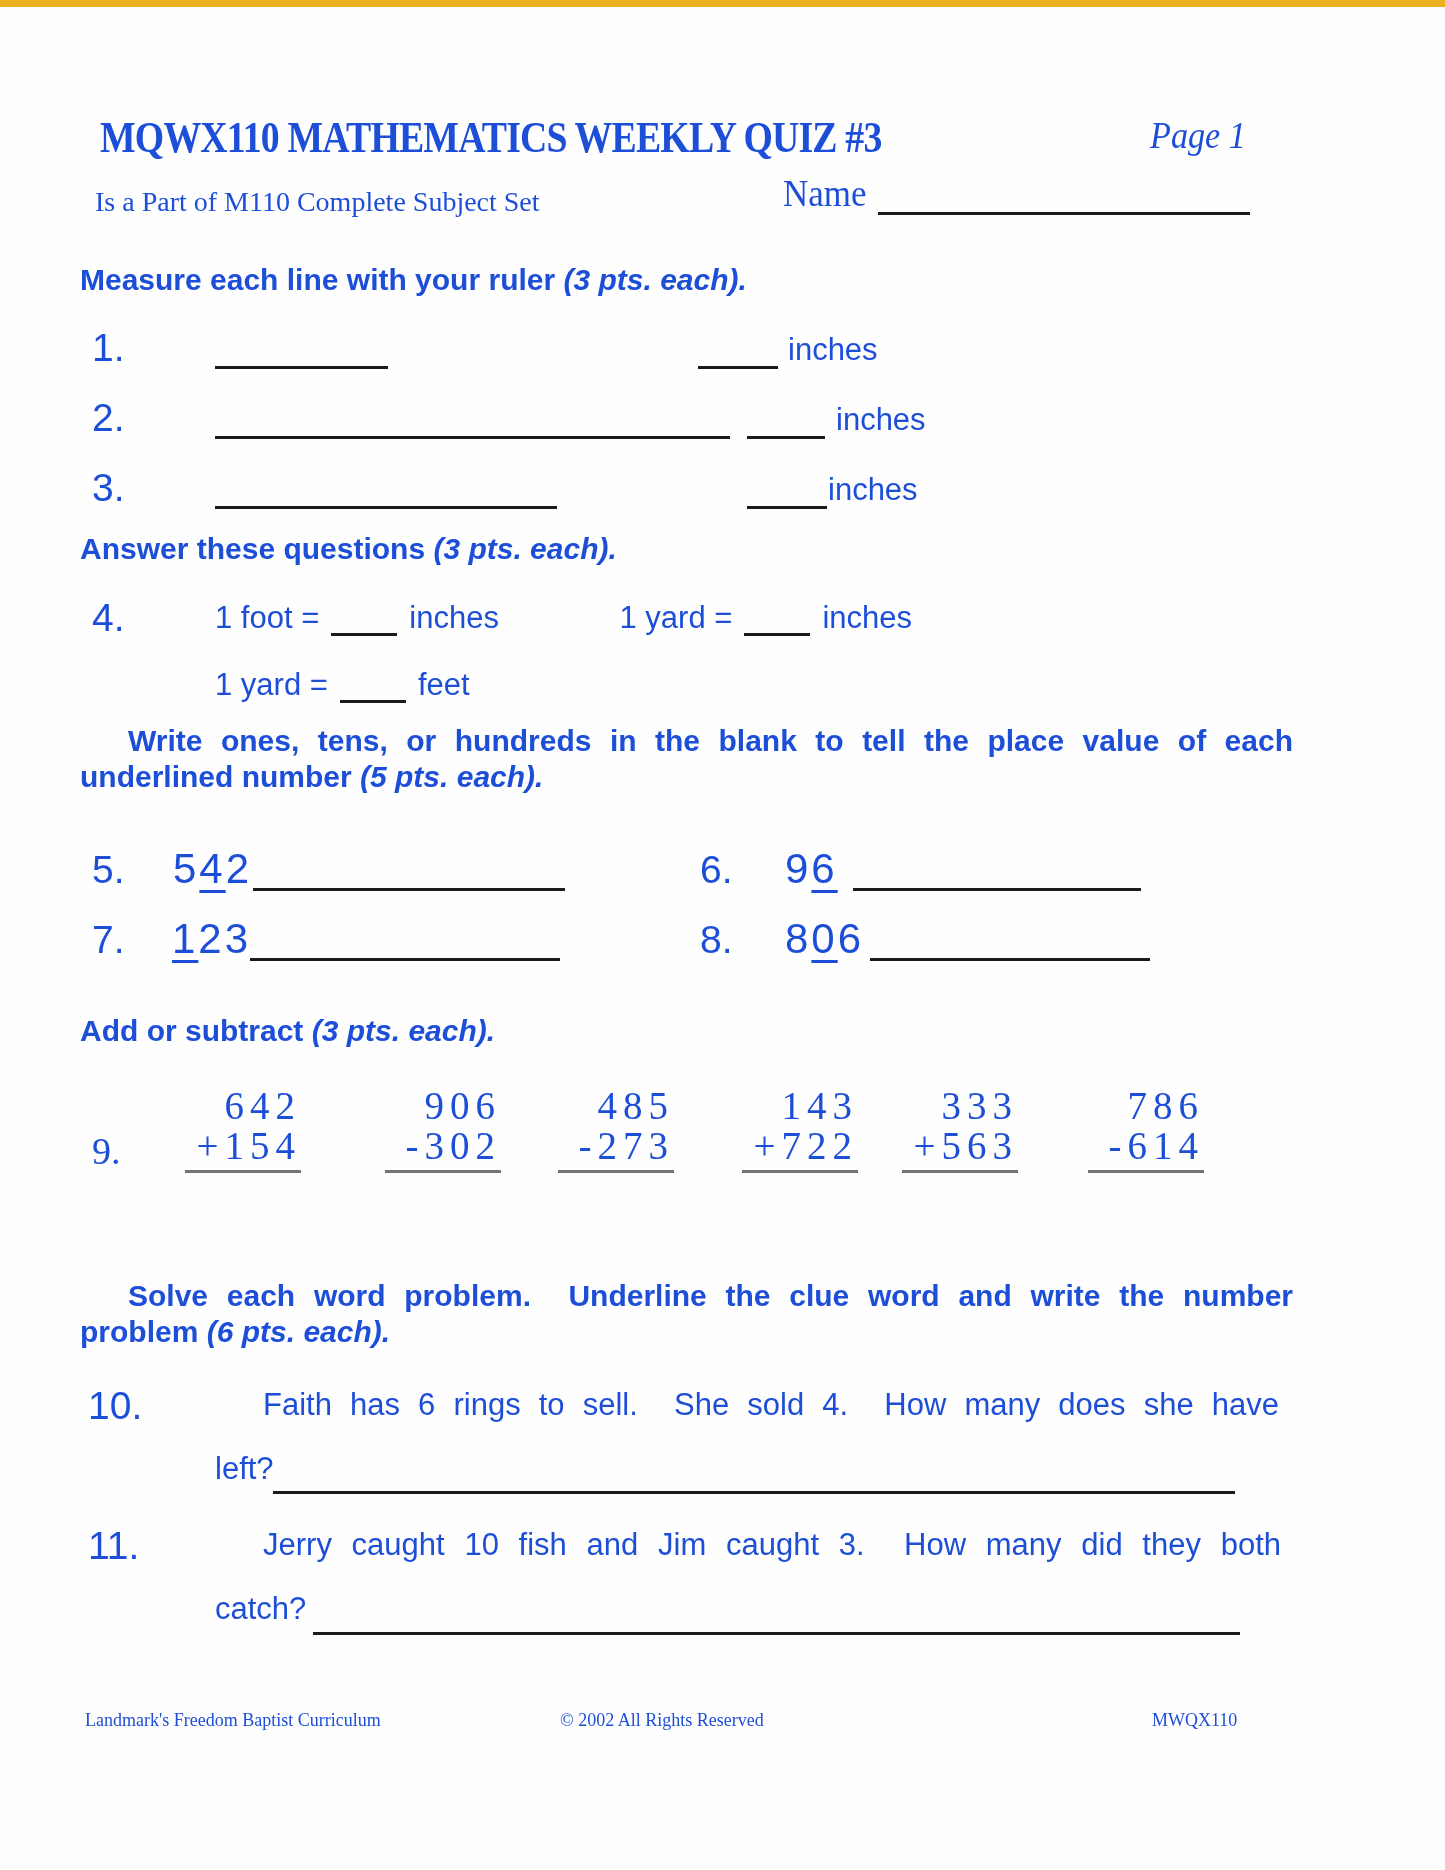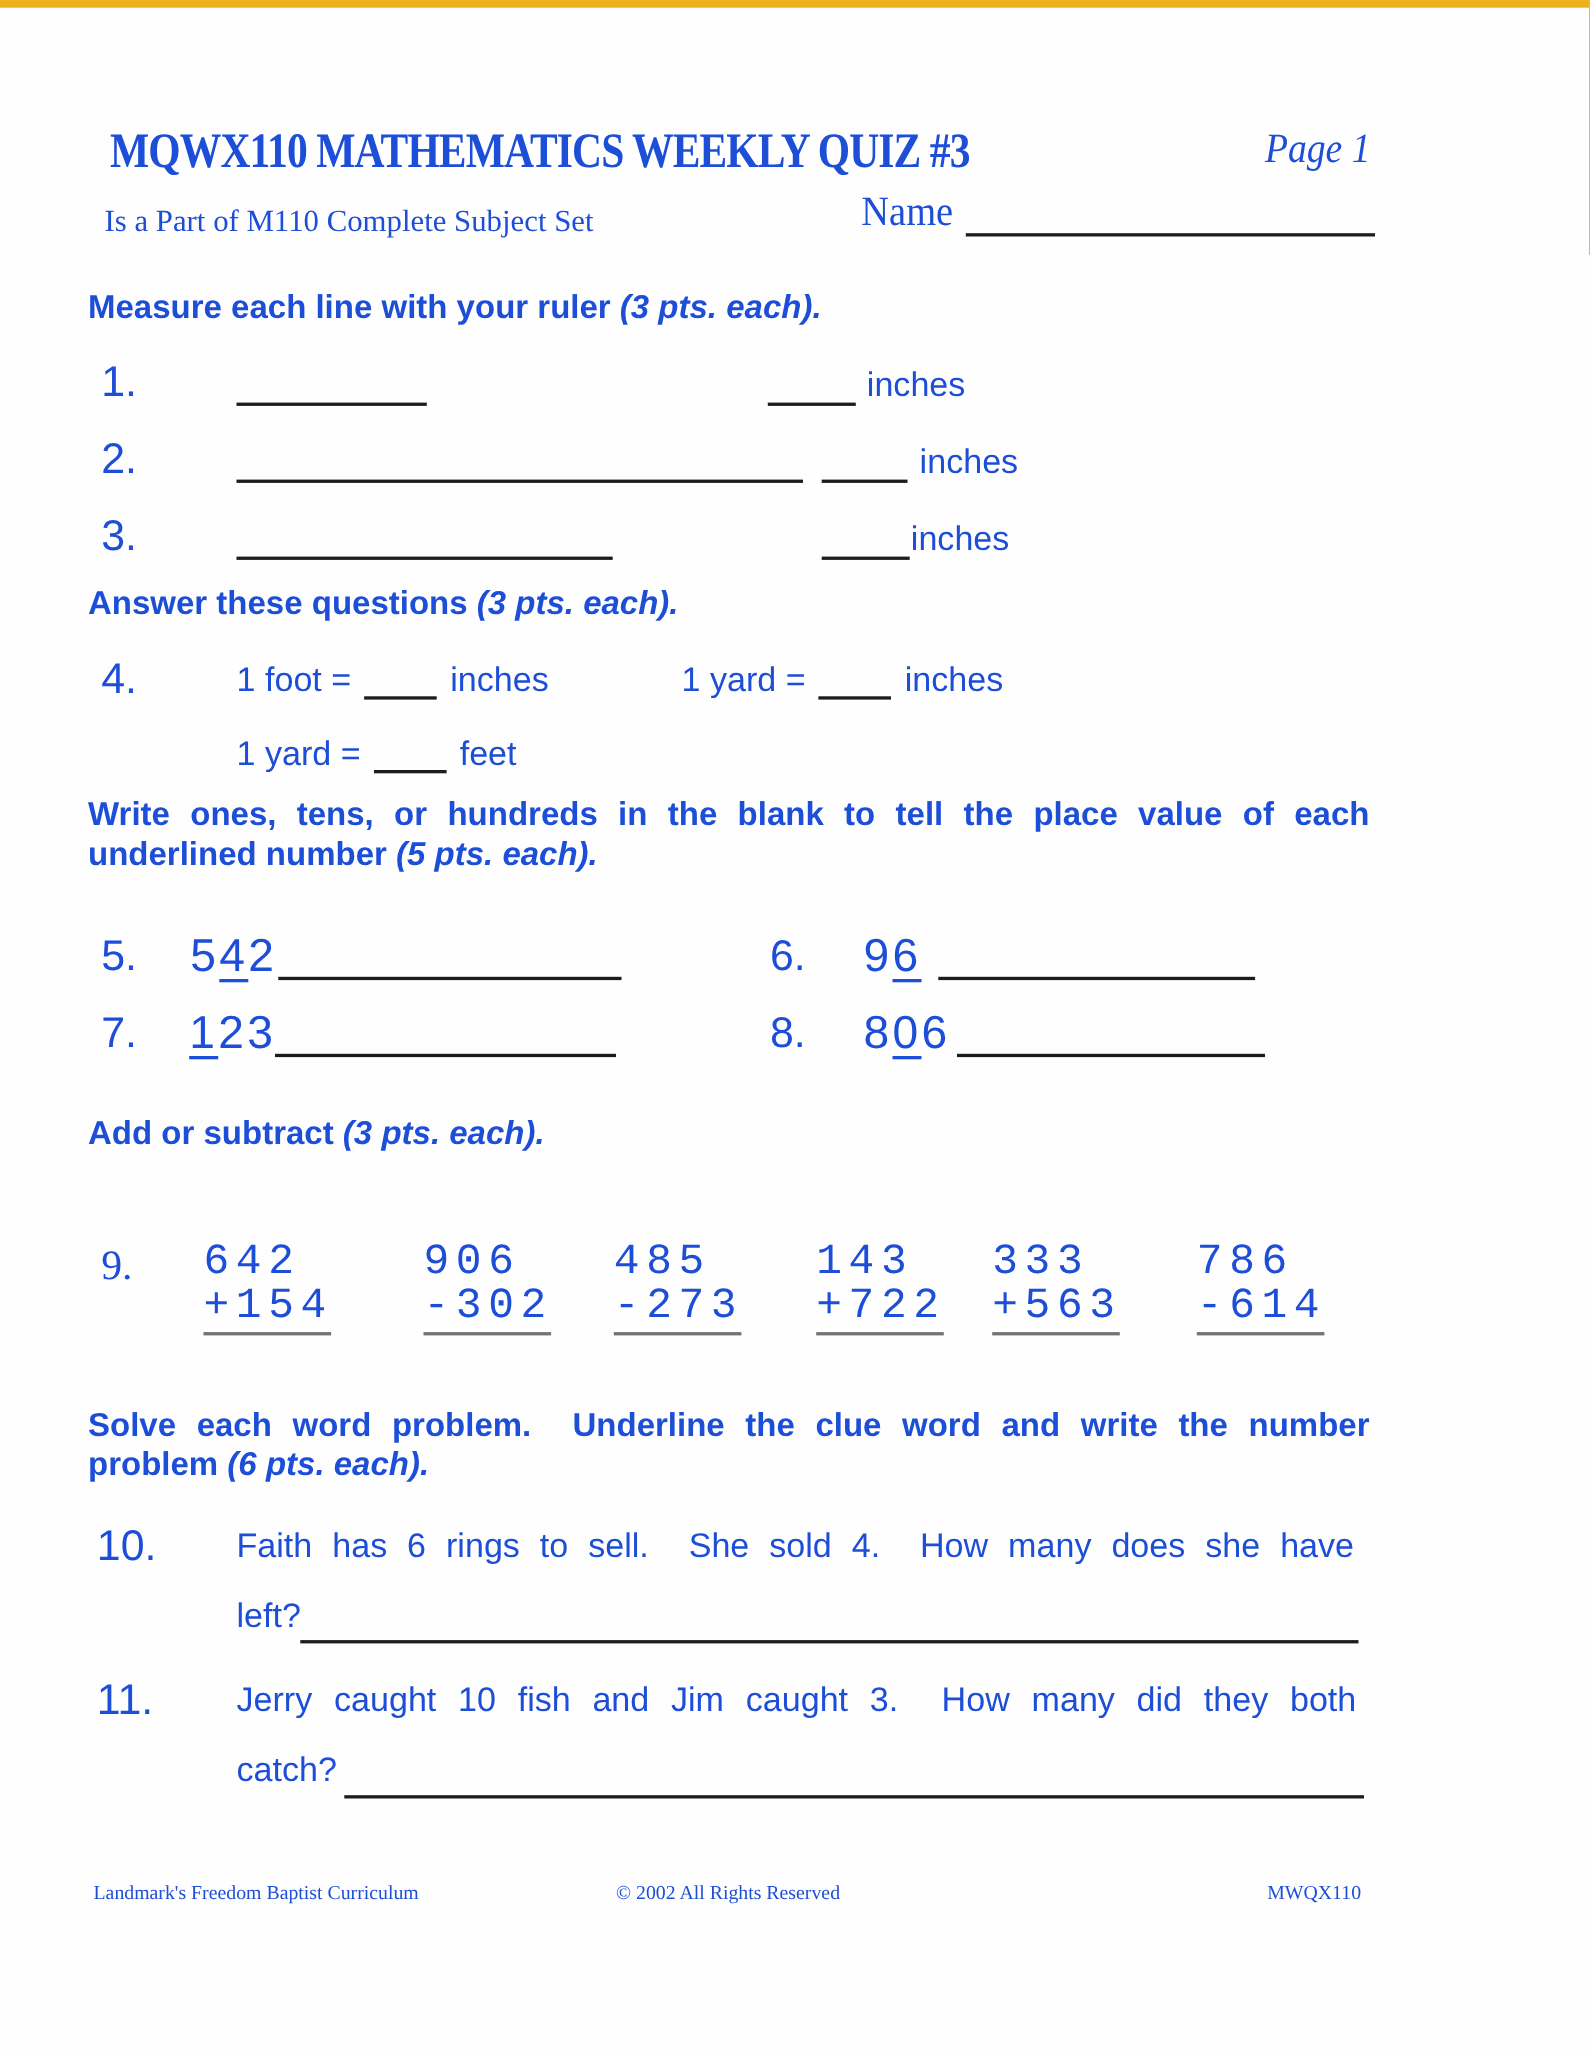--- a/index.html
+++ b/index.html
@@ -7,30 +7,30 @@
         font-family:"Liberation Sans",sans-serif;color:#1d4ed8;overflow:hidden;margin:0 auto;}
   .topbar{position:absolute;left:0;top:0;width:1445px;height:7px;}
   .abs{position:absolute;line-height:1.12;white-space:nowrap;}
   .serif{font-family:"Liberation Serif",serif;}
   .title{font-size:45px;font-weight:bold;letter-spacing:-1px;transform:scaleX(.84);transform-origin:left top;}
   .pagelbl{font-size:38px;font-style:italic;transform:scaleX(.9);transform-origin:left top;}
   .subtitle{font-size:28px;text-align:right;}
   .namelbl{font-size:38px;transform:scaleX(.92);transform-origin:left top;}
   .h{font-size:30px;font-weight:bold;}
   .pts{font-style:italic;}
-  .just{text-align:justify;text-align-last:justify;}
+  .just{text-align:justify;text-align-last:justify;margin-left:48px;}
   .it{font-size:31px;}
   .num{font-size:39px;}
   .rule{position:absolute;border-top:3px solid #1c1c1c;height:0;}
   .iblank{display:inline-block;border-bottom:3px solid #1c1c1c;height:1px;width:66px;
           vertical-align:-8px;margin:0 12px;}
   .pvval{font-size:42px;letter-spacing:3px;}
   .digit-ul{text-decoration:underline;text-decoration-thickness:3px;text-underline-offset:7px;}
-  .prob{position:absolute;top:1086px;width:116px;
-        font-family:Liberation Mono, monospace;font-size:39px;line-height:40px;letter-spacing:6px;margin-top:41px;}
+  .prob{position:absolute;top:1086px;width:116px;text-align:right;
+        font-family:Liberation Serif, serif;font-size:39px;line-height:40px;letter-spacing:6px;}
   .prob .bot{border-bottom:3px solid #737373;padding-bottom:4px;}
   .probnum{font-size:38px;}
   .foot{font-size:18px;text-align:center;}
 </style>
 </head>
 <body>
 
 <div class="page">
 
   <div class="topbar" style="background: rgb(237, 176, 30);"></div>

